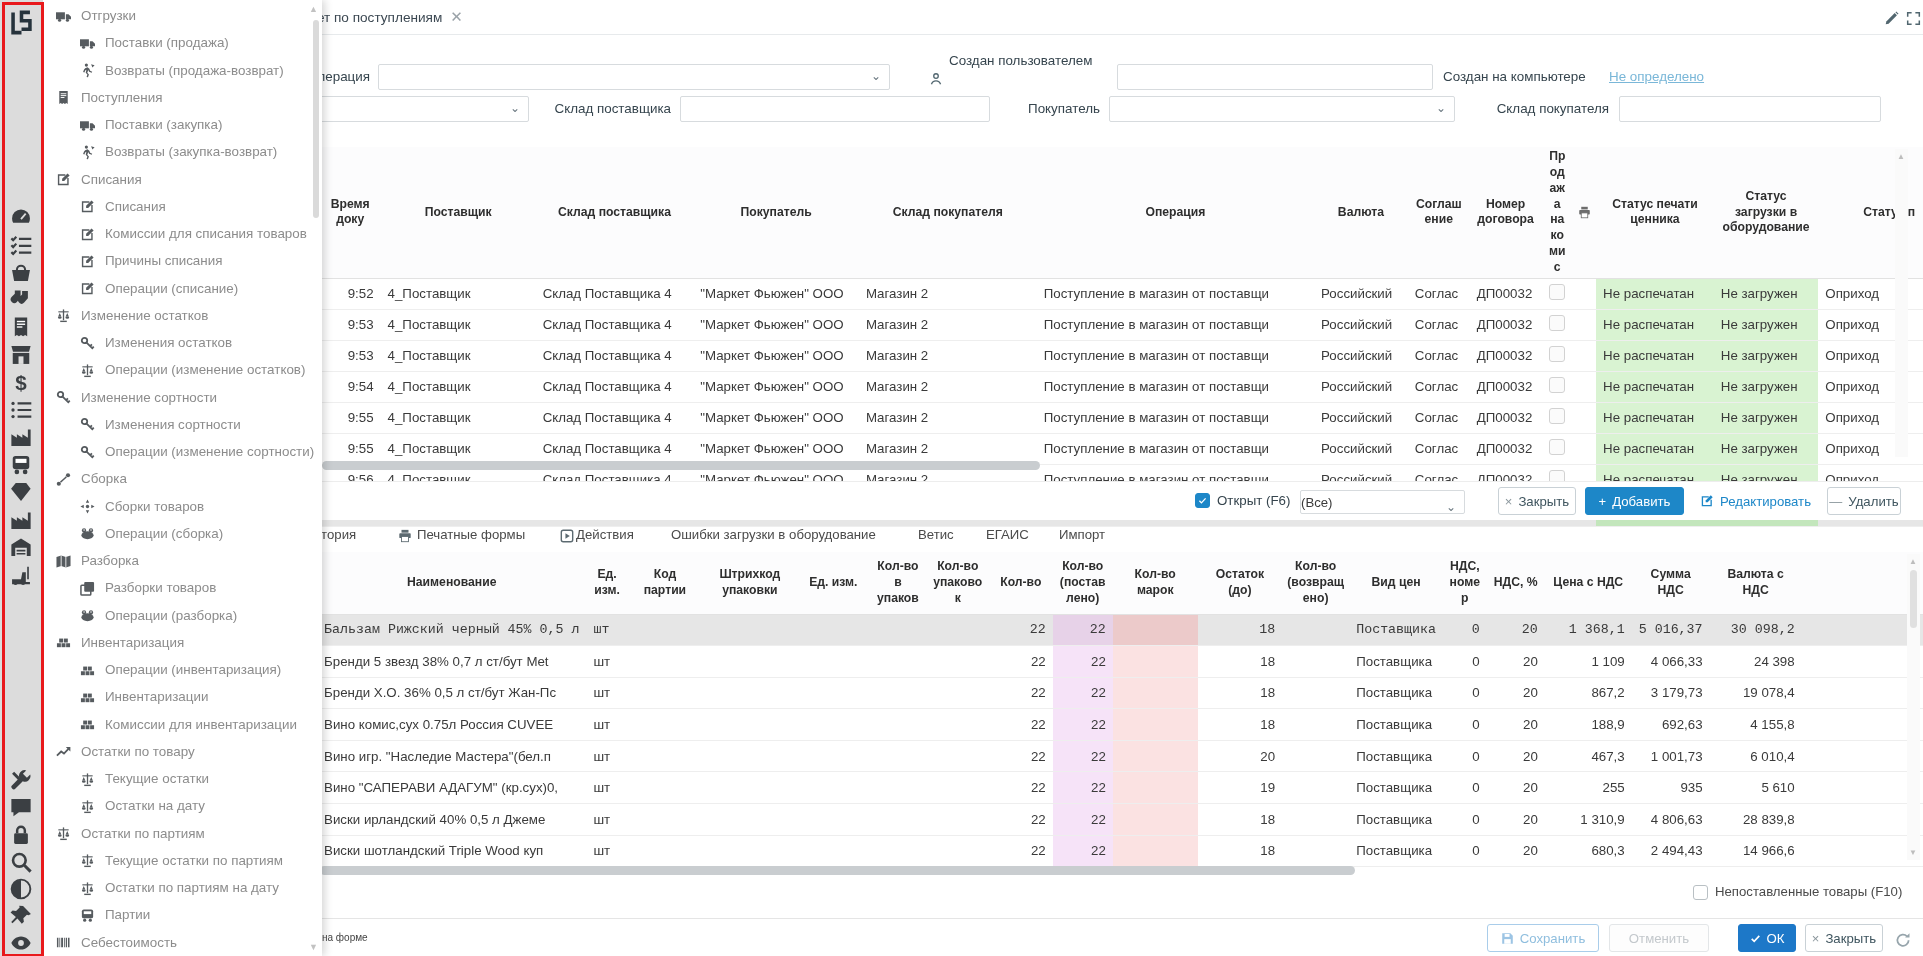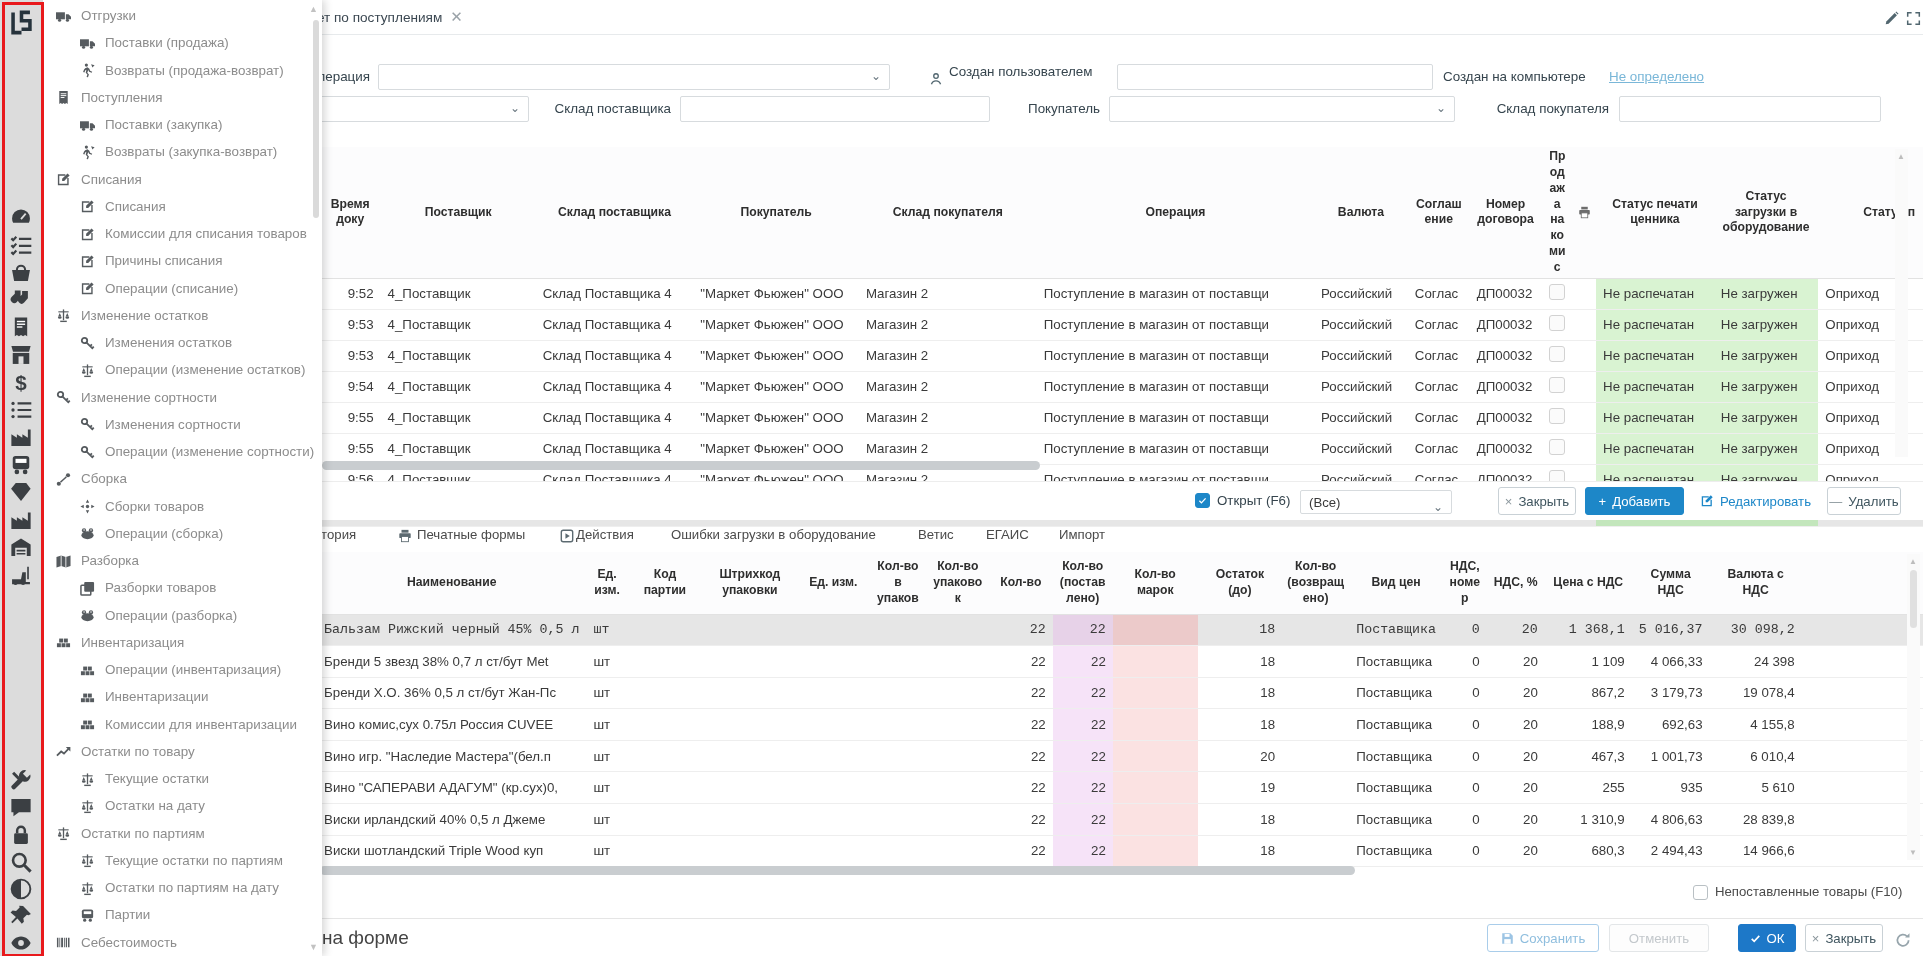--- a/index.html
+++ b/index.html
@@ -83,21 +83,21 @@
   #toolbar .lbl{position:absolute;height:28px;line-height:28px;font-size:13.3px;color:#36454e;}
 
   
   #doctabs{position:absolute;left:0;top:521px;width:1880px;height:28px;}
   .dtab{position:absolute;top:0;height:26px;display:flex;align-items:center;gap:7px;font-size:13.2px;color:#4a4a4a;cursor:pointer;white-space:nowrap;}
 
   
   #unplaced{position:absolute;top:884px;}
   #unplaced .lbl{position:absolute;left:1672px;height:18px;line-height:16px;font-size:13.2px;color:#4a4a4a;white-space:nowrap;}
   #footer{position:absolute;left:0;top:918px;width:1880px;height:38px;border-top:1px solid #e5e5e5;background:#fff;}
-  #footer .ltext{position:absolute;left:279px;top:0;height:38px;line-height:38px;font-size:19px;color:#444;}
+  #footer .ltext{position:absolute;left:279px;top:0;height:38px;line-height:38px;font-size:10px;color:#444;}
   .btn.ghost{border-color:#a9cdea;color:#8fbede;}
   .btn.faded{border-color:#e3e6e8;color:#c3c8cc;background:#fdfdfd;}
   .btn.okblue{background:#1d78c8;border-color:#1d78c8;color:#fff;}
 </style>
 </head>
 <body>
 
 <svg width="0" height="0" style="position:absolute">
   <defs>
     <symbol id="i-logo" viewBox="0 0 16 16">
@@ -303,21 +303,21 @@
           </svg></span>
     </div>
 
     <div class="flabel" style="left:212px;top:64px;width:115px;text-align:right">Операция</div>
     <div class="fld fsel" style="left:335px;top:64px;width:510px">
         <span class="chev">⌄</span>
       </div>
     <span class="abs" style="left:886px;top:69px;width:14px;height:14px;color:#51666f"><svg class="ic" width="14" height="14">
           <use href="#i-person"></use>
         </svg></span>
-    <div class="flabel" style="left:906px;top:59px">Создан пользователем</div>
+    <div class="flabel" style="left:906px;top:48px">Создан пользователем</div>
     <div class="fld" style="left:1074px;top:64px;width:314px"></div>
     <div class="flabel" style="left:1400px;top:64px">Создан на компьютере</div>
     <div class="flink" style="left:1566px;top:64px">Не определено</div>
 
     <div class="fld fsel" style="left:212px;top:96px;width:272px">
         <span class="chev">⌄</span>
       </div>
     <div class="flabel" style="left:503px;top:96px;width:125px;text-align:right">Склад поставщика</div>
     <div class="fld" style="left:637px;top:96px;width:308px"></div>
     <div class="flabel" style="left:962px;top:96px;width:95px;text-align:right">Покупатель</div>
@@ -514,21 +514,21 @@
         <span class="ar" style="top:3px">▲</span>
       </div>
 
     <div id="toolbar">
       <span class="cbx checked" style="left:1152px;top:11px">
           <svg>
             <use href="#i-check"></use>
           </svg>
         </span>
       <span class="lbl" style="left:1174px;top:5px">Открыт (F6)</span>
-      <div class="fld fsel" style="left:1257px;top:8px;width:152px;font-size:13.2px;color:#3a3a3a;line-height:24px;padding-left:8px;box-sizing:border-box;position:absolute"><span>(Все)</span><span class="chev">⌄</span></div>
+      <div class="fld fsel" style="left:1257px;top:8px;width:165px;font-size:13.2px;color:#3a3a3a;line-height:24px;padding-left:0;box-sizing:border-box;position:absolute"><span>(Все)</span><span class="chev">⌄</span></div>
       <div class="btn" style="left:1455px;width:78px">
           <span class="pre">×</span>
           <span>Закрыть</span>
         </div>
       <div class="btn blue" style="left:1542px;width:99px">
           <span class="pre">+</span>
           <span>Добавить</span>
         </div>
       <div class="btn link" style="left:1650px;width:125px">
           <svg class="ic" width="14" height="14" style="color:#1d87c8">

